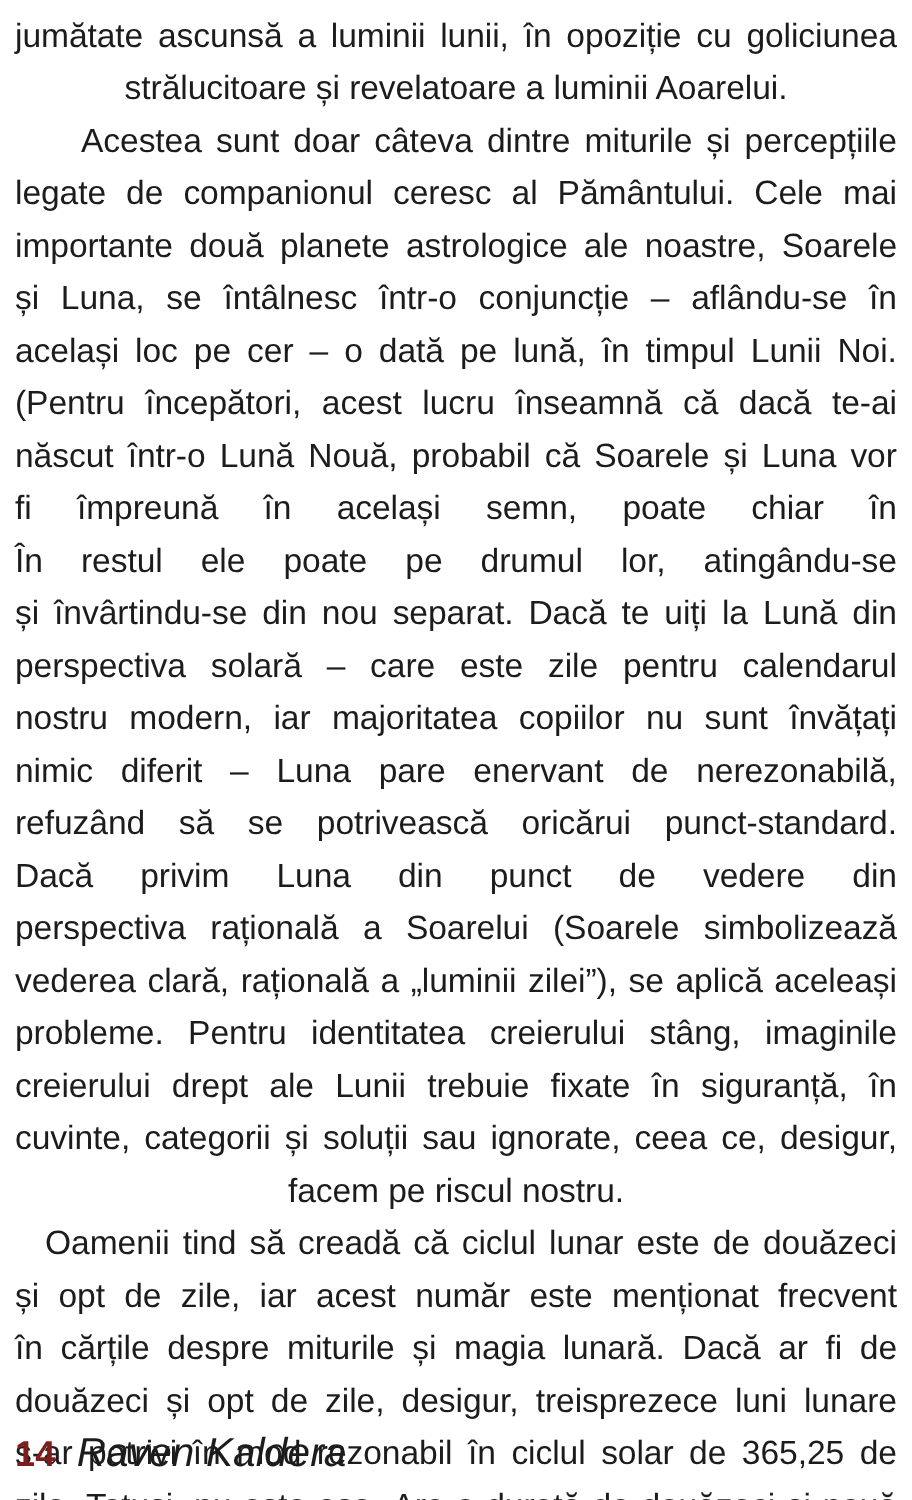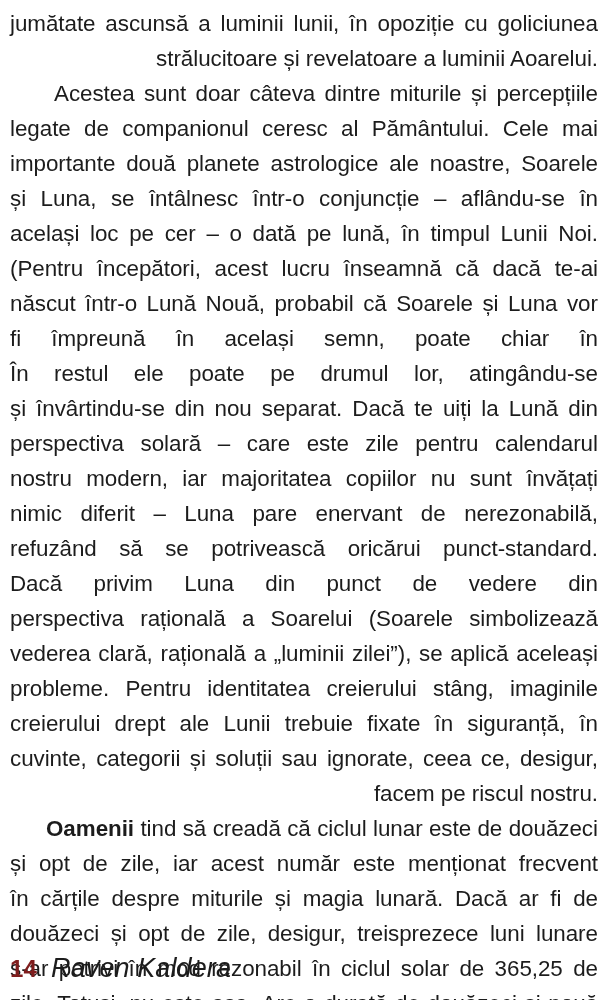--- a/index.html
+++ b/index.html
@@ -47,21 +47,21 @@
     justify-content: space-between;
     white-space: nowrap;
   }
   .ln.just > span.w {
     display: inline-block;
   }
 
   
   .ln.flush {
     display: block;
-    text-align: right;
+    text-align: center;
   }
 
   .footer {
     position: absolute;
     left: 10px;
     bottom: 16px;
     display: flex;
     align-items: baseline;
     gap: 14px;
   }
@@ -298,21 +298,21 @@
         <span class="w">și</span>
         <span class="w">soluții</span>
         <span class="w">sau</span>
         <span class="w">ignorate,</span>
         <span class="w">ceea</span>
         <span class="w">ce,</span>
         <span class="w">desigur,</span>
       </div>
       <div class="ln flush">facem pe riscul nostru.</div>
       <div class="ln just">
-        <span class="w" style="margin-left: 36px; font-weight: bold;">Oamenii</span>
+        <span class="w" style="margin-left: 20px;">Oamenii</span>
         <span class="w">tind</span>
         <span class="w">să</span>
         <span class="w">creadă</span>
         <span class="w">că</span>
         <span class="w">ciclul</span>
         <span class="w">lunar</span>
         <span class="w">este</span>
         <span class="w">de</span>
         <span class="w">douăzeci</span>
       </div>

